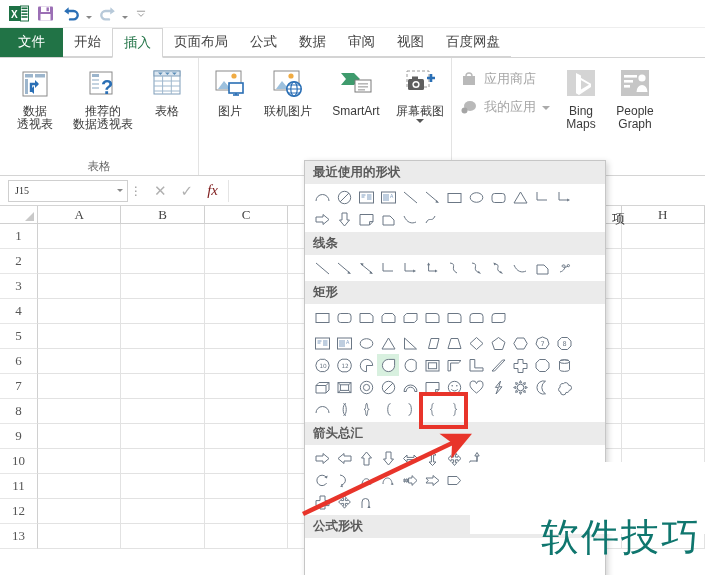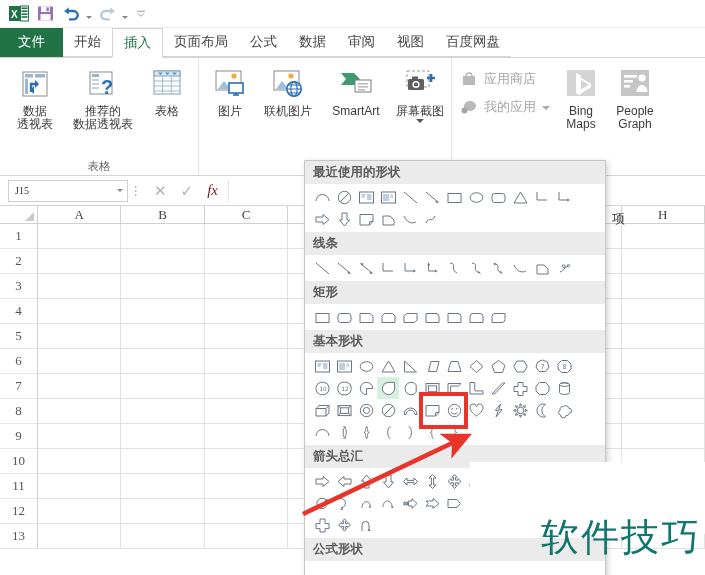--- a/index.html
+++ b/index.html
@@ -765,21 +765,20 @@
                 <path d="M5 4.5 h7 a3 3 0 0 1 3 3 v6 H2 v-6 a3 3 0 0 1 3 -3 z" stroke="#6b7785" stroke-width="1" fill="#ffffff"></path>
               </svg>
             </div>
             <div class="scell">
               <svg width="17" height="17" viewBox="0 0 17 17">
                 <path d="M5 4.5 H15 v6 a3 3 0 0 1 -3 3 H2 v-6 a3 3 0 0 1 3 -3 z" stroke="#6b7785" stroke-width="1" fill="#ffffff"></path>
               </svg>
             </div>
           </div>
         </div>
-        <div class="gsection">基本形状</div>
         <div class="growwrap">
           <div class="grow">
             <div class="scell">
               <svg width="17" height="17" viewBox="0 0 17 17">
                 <rect x="1.5" y="3" width="14" height="11" stroke="#6b7785" stroke-width="1" fill="#ffffff"></rect>
                 <path d="M3.5 6 h4 M3.5 8 h3 M9 6 h4.5 M9 8 h4.5 M9 10 h4.5" stroke="#7f9dc0" stroke-width="1"></path>
               </svg>
             </div>
             <div class="scell">
               <svg width="17" height="17" viewBox="0 0 17 17">

